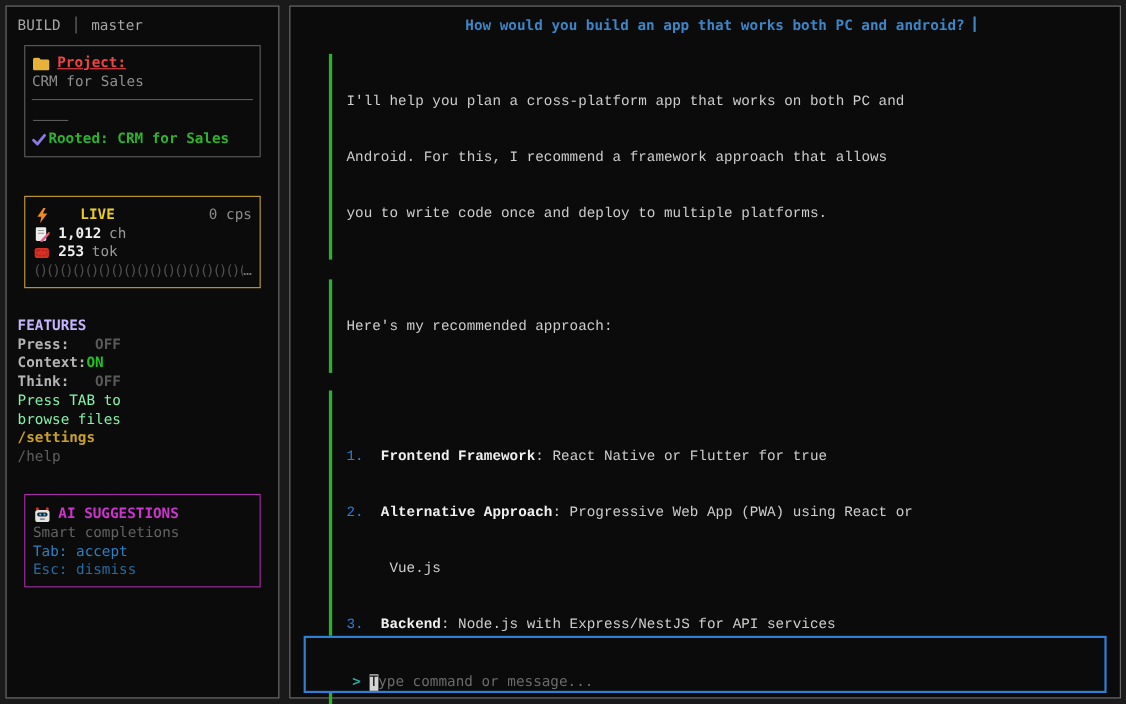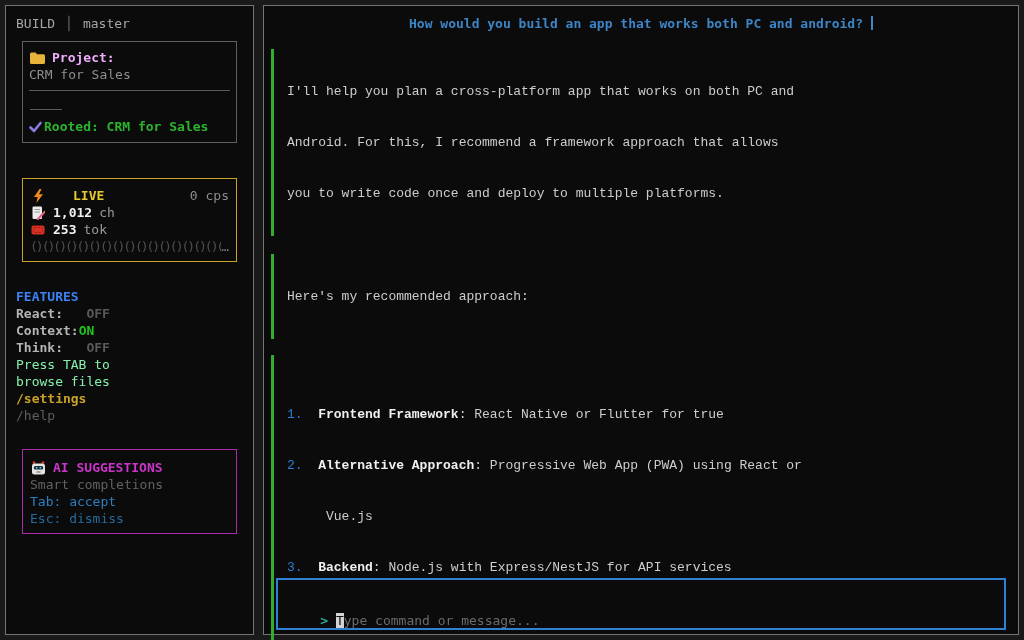--- a/index.html
+++ b/index.html
@@ -17,53 +17,53 @@
   #sidebar { left:5px; width:249px; padding:9px 10px 0 10px; }
   .brand { color:#c42fc4; font-weight:bold; }
   .subtitle { color:#a6a6a6; }
   .subtitle .sep { color:#6e6e6e; margin:0 10px; }
   .sbox { border:1px solid #5f5f5f; margin:0 6px; padding:7px 6px; }
   .sbox.gold { border-color:#c9a227; }
   .sbox.magenta { border-color:#a82ca8; }
   #project-box { margin-top:9px; }
   .icon-row { display:flex; align-items:center; white-space:pre; }
   .icon { display:inline-flex; width:16px; justify-content:center; margin-right:7px; flex:none; }
-  .proj-title { color:#f0abfc; font-weight:bold; }
+  .proj-title { color:#ef4444; font-weight:bold;text-decoration:underline; }
   .proj-name { color:#8f8f8f; }
   .divider { border:0; border-top:1px solid #5a5a5a; margin-top:7px; }
   .divider.short { width:32px; margin-top:18px; margin-left:1px; }
   .rooted { margin-top:8px; color:#2db42d; font-weight:bold; display:flex; align-items:center; }
   .checkmark { margin-right:2px; display:inline-flex; }
   #live-box { margin-top:35px; padding:8px 7px 6px 7px; }
   .live-head { display:flex; align-items:center;gap:20px; }
   .live-label { color:#e7cb2d; font-weight:bold; }
   .cps { margin-left:auto; color:#8c8c8c; }
   .stat-num { color:#f0f0f0; font-weight:bold; }
   .stat-unit { color:#9a9a9a; margin-left:7px; }
   .wave-row { display:flex; color:#4f4f4f; margin-top:0; }
   .wave { flex:1 1 auto; overflow:hidden; white-space:nowrap; letter-spacing:-2px; }
   .wave-ellipsis { flex:none; color:#7a7a7a; }
   #features { margin-top:26px; }
-  .feat-heading { color:#3b82f6; font-weight:bold; }
+  .feat-heading { color:#c4b5fd; font-weight:bold; }
   .feat-row { white-space:pre; }
   .feat-label { display:inline-block; color:#b4b4b4; font-weight:bold; min-width:8ch; }
   .feat-label.w9 { min-width:9ch; }
   .val-off { color:#5a5a5a; font-weight:bold; }
   .val-on { color:#1fc41f; font-weight:bold; }
   .hint { color:#86efac; }
   .cmd-settings { color:#c9a227; font-weight:bold; }
   .cmd-help { color:#5f5f5f; }
   #ai-box { margin-top:25px; padding:9px 7px 6px 7px; }
   .ai-title { color:#cc35cc; font-weight:bold; }
   .ai-dim { color:#626262; }
   .ai-tab { color:#2e7fc0; }
   .ai-esc { color:#276a9e; }
 
   
-  #main { left:263px; width:756px; padding-top:9px; }
+  #main { left:263px; width:756px; padding-top:9px;padding-left:28px; }
   .question { text-align:center; color:#3d85c6; font-weight:bold; white-space:pre; }
   .caret-bar { display:inline-block; width:2px; height:14px; background:#3d85c6; vertical-align:-2px; margin-left:8px; }
   .messages { margin-left:7px; margin-right:10px; }
   .msg { border-left:3px solid #2fae2f; padding-left:13px; white-space:pre; color:#cdcdcd;font-family:Liberation Mono, monospace; }
   .msg-a { margin-top:17px; }
   .msg-b { margin-top:18px; }
   .msg-c { margin-top:16px; padding-top:17px; padding-bottom:30px; }
   .num, .bullet { display:inline-block; width:4ch; color:#2d7dd2; }
   .b { font-weight:bold; color:#f0f0f0; }
   .wrap5 { padding-left:5ch; }
@@ -137,21 +137,21 @@
       <span class="stat-unit">tok</span>
     </div>
     <div class="wave-row">
       <span class="wave">()()()()()()()()()()()()()()()()()()()()()()()()()()()()()()()()()()()()()()()()</span>
       <span class="wave-ellipsis">…</span>
     </div>
   </div>
 
   <div id="features">
     <div class="feat-heading">FEATURES</div>
-    <div class="feat-row"><span class="feat-label w9">React:</span><span class="val-off">OFF</span></div>
+    <div class="feat-row"><span class="feat-label w9">Press:</span><span class="val-off">OFF</span></div>
     <div class="feat-row"><span class="feat-label">Context:</span><span class="val-on">ON</span></div>
     <div class="feat-row"><span class="feat-label w9">Think:</span><span class="val-off">OFF</span></div>
     <div class="hint">Press TAB to</div>
     <div class="hint">browse files</div>
     <div class="cmd-settings">/settings</div>
     <div class="cmd-help">/help</div>
   </div>
 
   <div class="sbox magenta" id="ai-box">
     <div class="icon-row">

